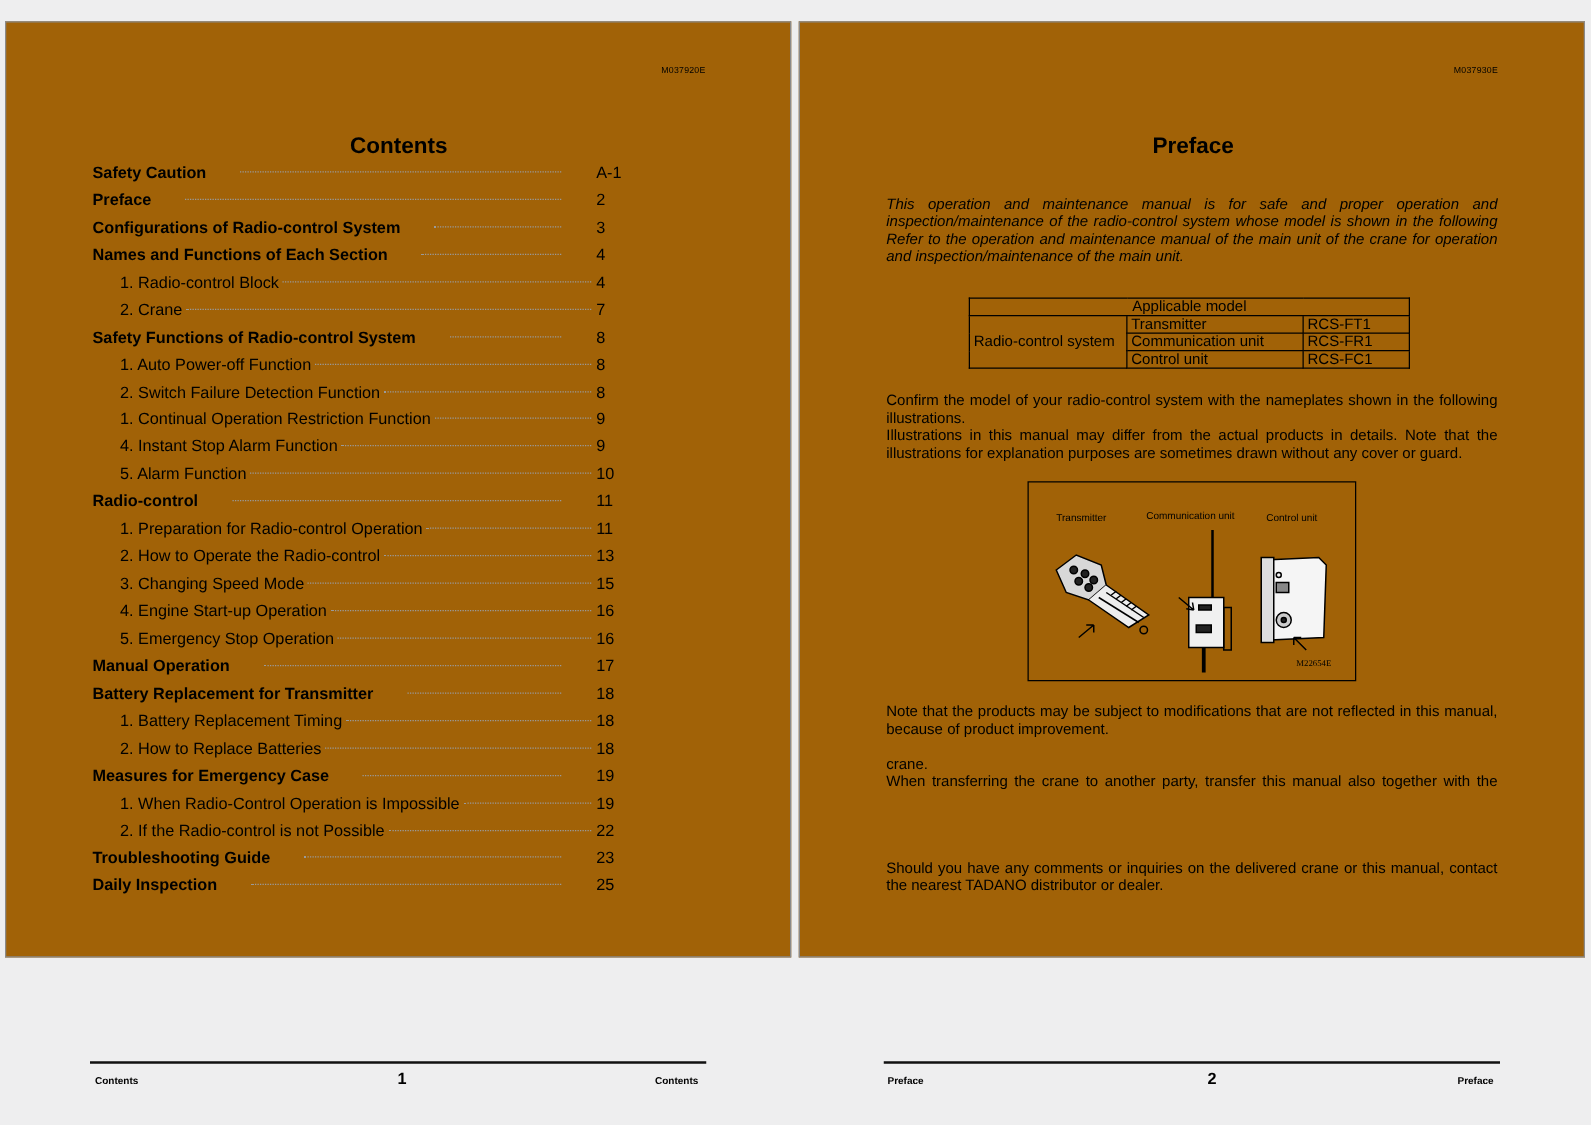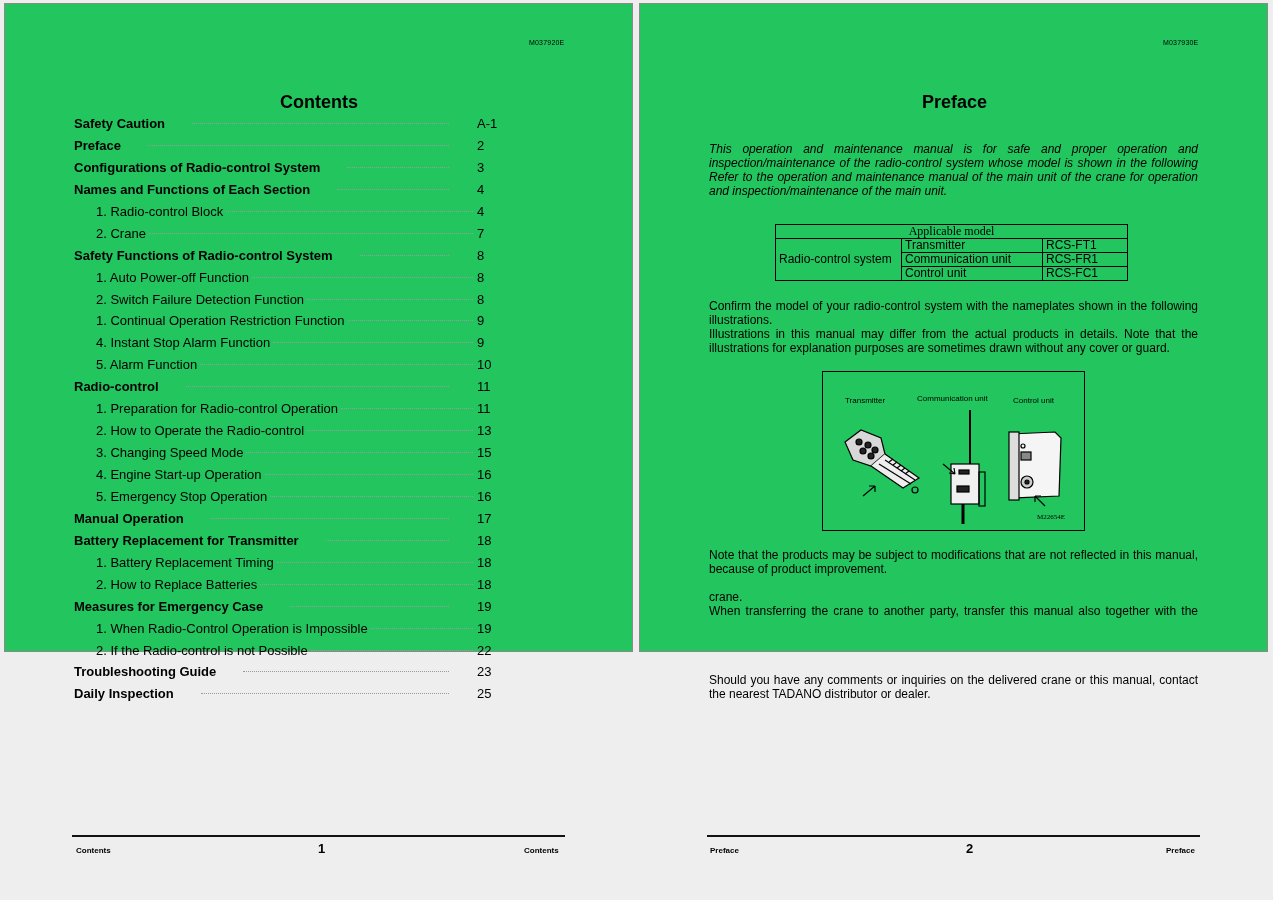--- a/index.html
+++ b/index.html
@@ -1,17 +1,17 @@
 <!DOCTYPE html>
 <html><head>
 <meta charset="utf-8">
 <style>
   html, body { margin:0; padding:0; }
   body { width:1273px; height:900px; background:#eeeeef; position:relative; overflow:hidden; font-family:"Liberation Sans", sans-serif; color:#000; }
-  .page { position:absolute; top:3px; background:#22c55e; border:1px solid #8a8a8a; box-sizing:border-box; height:649px; }
+  .page { position:absolute; top:17px; background:#a16207; border:1px solid #8a8a8a; box-sizing:border-box; height:749px; }
   #page1 { left:4px; width:629px; }
   #page2 { left:639px; width:629px; }
   .doc-code { position:absolute; top:35px; font-size:7px; font-weight:normal; letter-spacing:0.2px; }
   #page1 .doc-code { left:524px; }
   #page2 .doc-code { left:523px; }
   .title { position:absolute; top:88px; left:0; width:629px; text-align:center; font-size:18px; font-weight:bold; }
   #page1 .title { width:628px; }
   .toc { position:absolute; top:112px; left:69px; width:425px; }
   .toc-row { display:flex; align-items:baseline; height:21.95px; font-size:13px; white-space:nowrap; }
   .toc-row.bold { font-weight:bold;gap:24px; }
@@ -194,21 +194,21 @@
   <div class="para" style="top:138px;font-style:italic;">
     <span class="ln just">This operation and maintenance manual is for safe and proper operation and</span>
     <span class="ln just">inspection/maintenance of the radio-control system whose model is shown in the following</span>
     <span class="ln just">Refer to the operation and maintenance manual of the main unit of the crane for operation</span>
     <span class="ln">and inspection/maintenance of the main unit.</span>
   </div>
 
   <table class="model-table">
     <tbody>
         <tr>
-      <td colspan="3" style="text-align:center;font-family:Liberation Serif, serif;">Applicable model</td>
+      <td colspan="3" style="text-align:center;">Applicable model</td>
     </tr>
     <tr>
       <td rowspan="3" style="width:119px;">Radio-control system</td>
       <td style="width:134px;">Transmitter</td>
       <td style="width:78px;margin-top:31px;">RCS-FT1</td>
     </tr>
     <tr>
       <td>Communication unit</td>
       <td>RCS-FR1</td>
     </tr>

